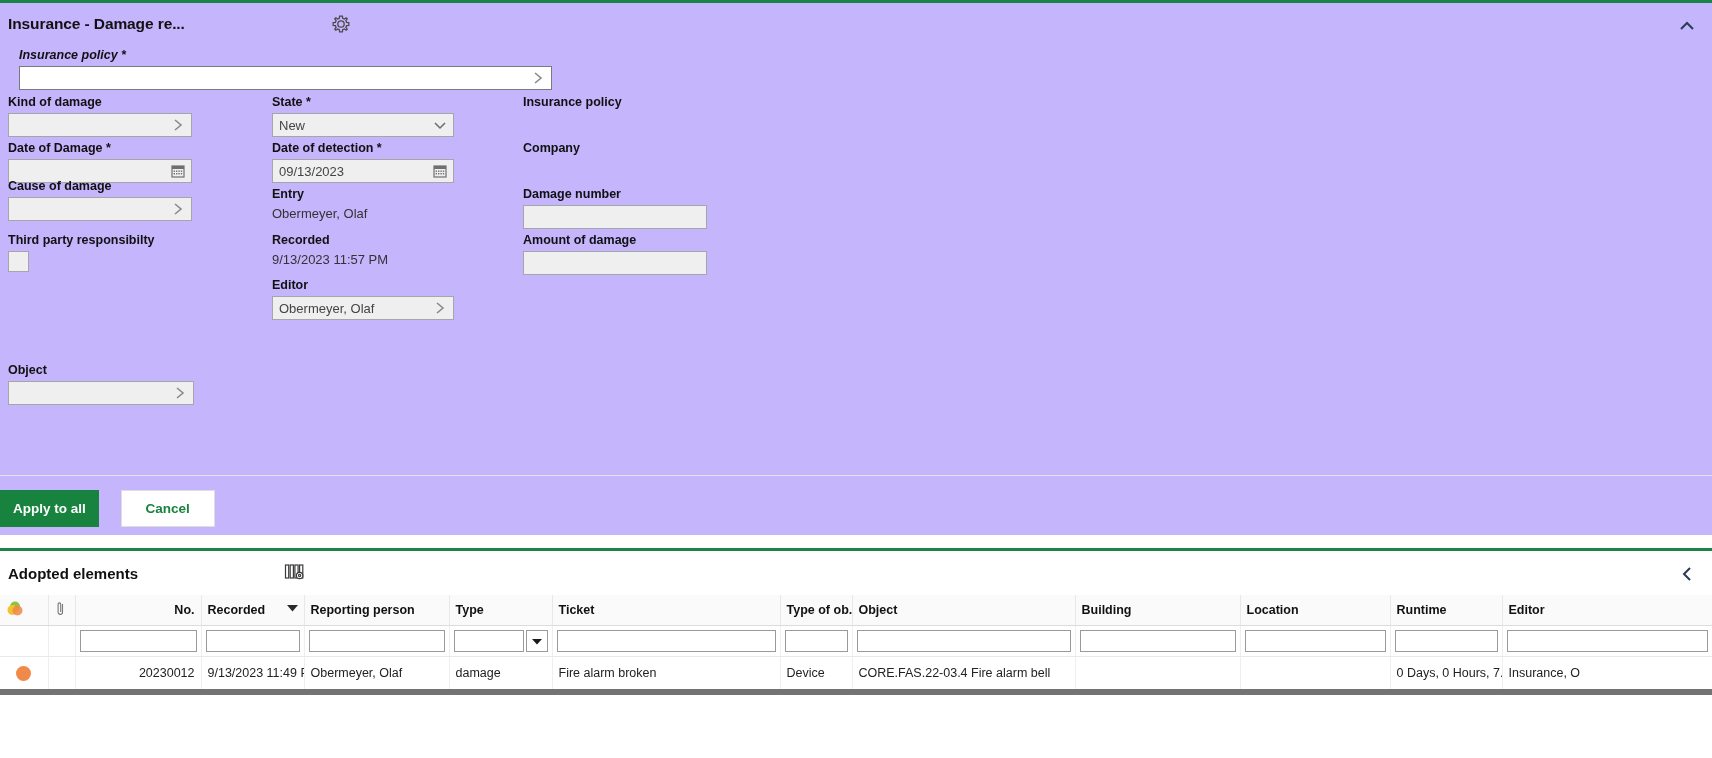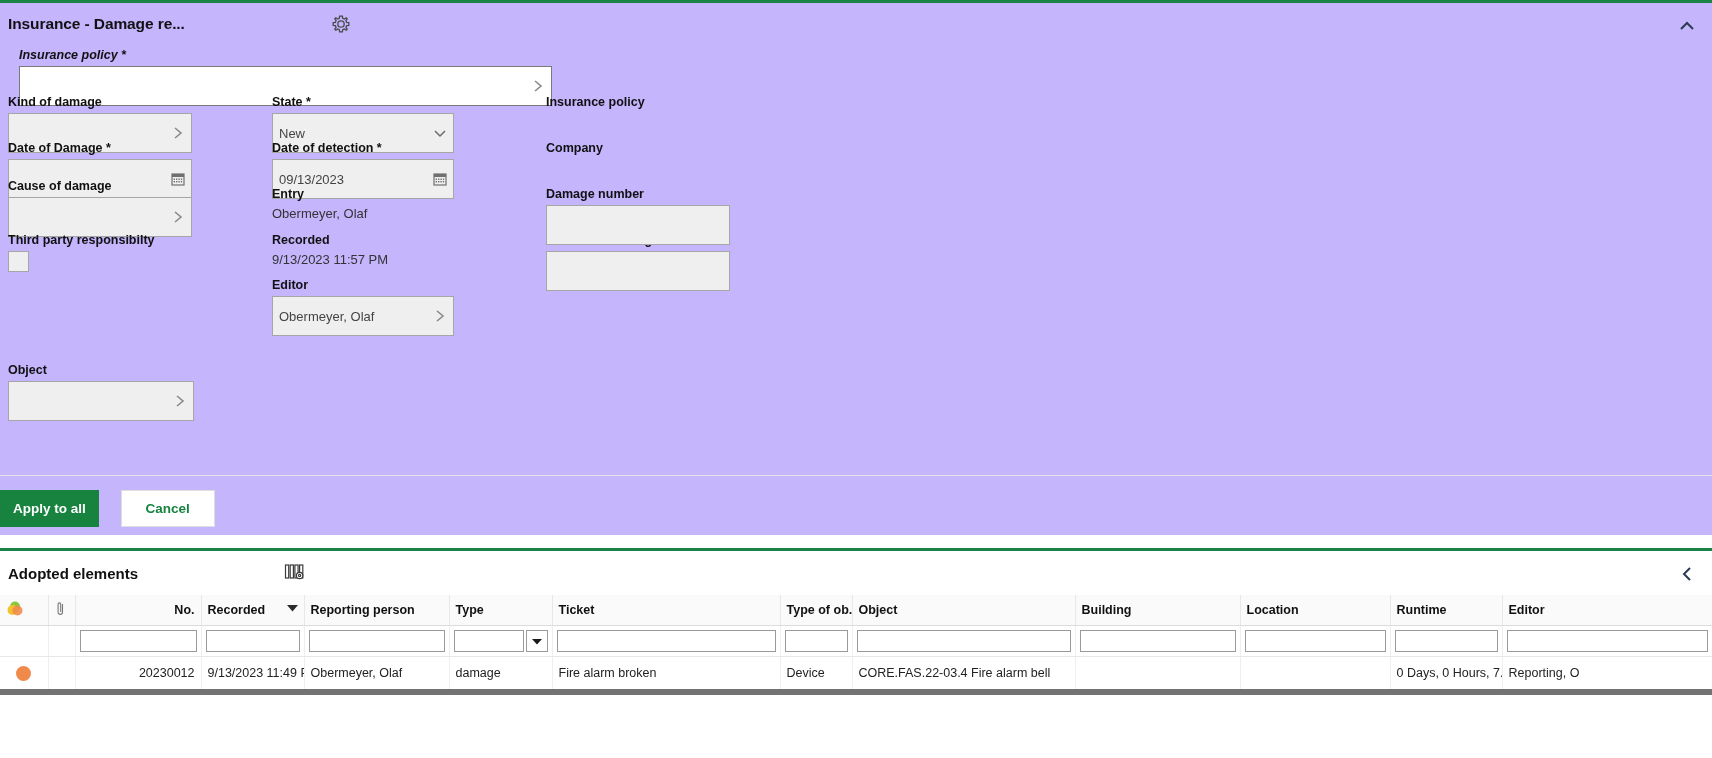--- a/index.html
+++ b/index.html
@@ -69,21 +69,21 @@
   .readonly-val {
     font-size: 13px;
     color: #333;
     line-height: 17px;
     height: 20px;
   }
   .inp {
     box-sizing: border-box;
     background: #efefef;
     border: 1px solid #a6a6a6;
-    height: 40px;
+    height: 24px;
     display: flex;
     align-items: center;
     padding: 0 0 0 6px;
     font-size: 13px;
     color: #444;
     position: relative;
     gap: 40px;
   }
   .inp.white {
     background: #ffffff;
@@ -101,21 +101,21 @@
     box-sizing: border-box;
     width: 21px;
     height: 21px;
     background: #efefef;
     border: 1px solid #a6a6a6;
   }
   .abs { position: absolute; }
   
   .col1 { left: 8px; }
   .col2 { left: 272px; }
-  .col3 { left: 546px; }
+  .col3 { left: 523px; }
   .w184 { width: 184px; }
   .w182 { width: 182px; }
   .w533 { width: 533px; }
   .w184b { width: 186px; }
   .textarea-box {
     box-sizing: border-box;
     background: #efefef;
     border: 1px solid #8a8a8a;
     height: 96px;
     padding: 5px 6px;
@@ -577,17 +577,17 @@
         <td class="num">20230012</td>
         <td>9/13/2023 11:49 P...</td>
         <td>Obermeyer, Olaf</td>
         <td>damage</td>
         <td>Fire alarm broken</td>
         <td>Device</td>
         <td>CORE.FAS.22-03.4 Fire alarm bell</td>
         <td></td>
         <td></td>
         <td class="num">0 Days, 0 Hours, 7...</td>
-        <td>Reporting, O</td>
+        <td>Insurance, O</td>
       </tr>
     </tbody>
   </table>
 </div>
 
 </body></html>

